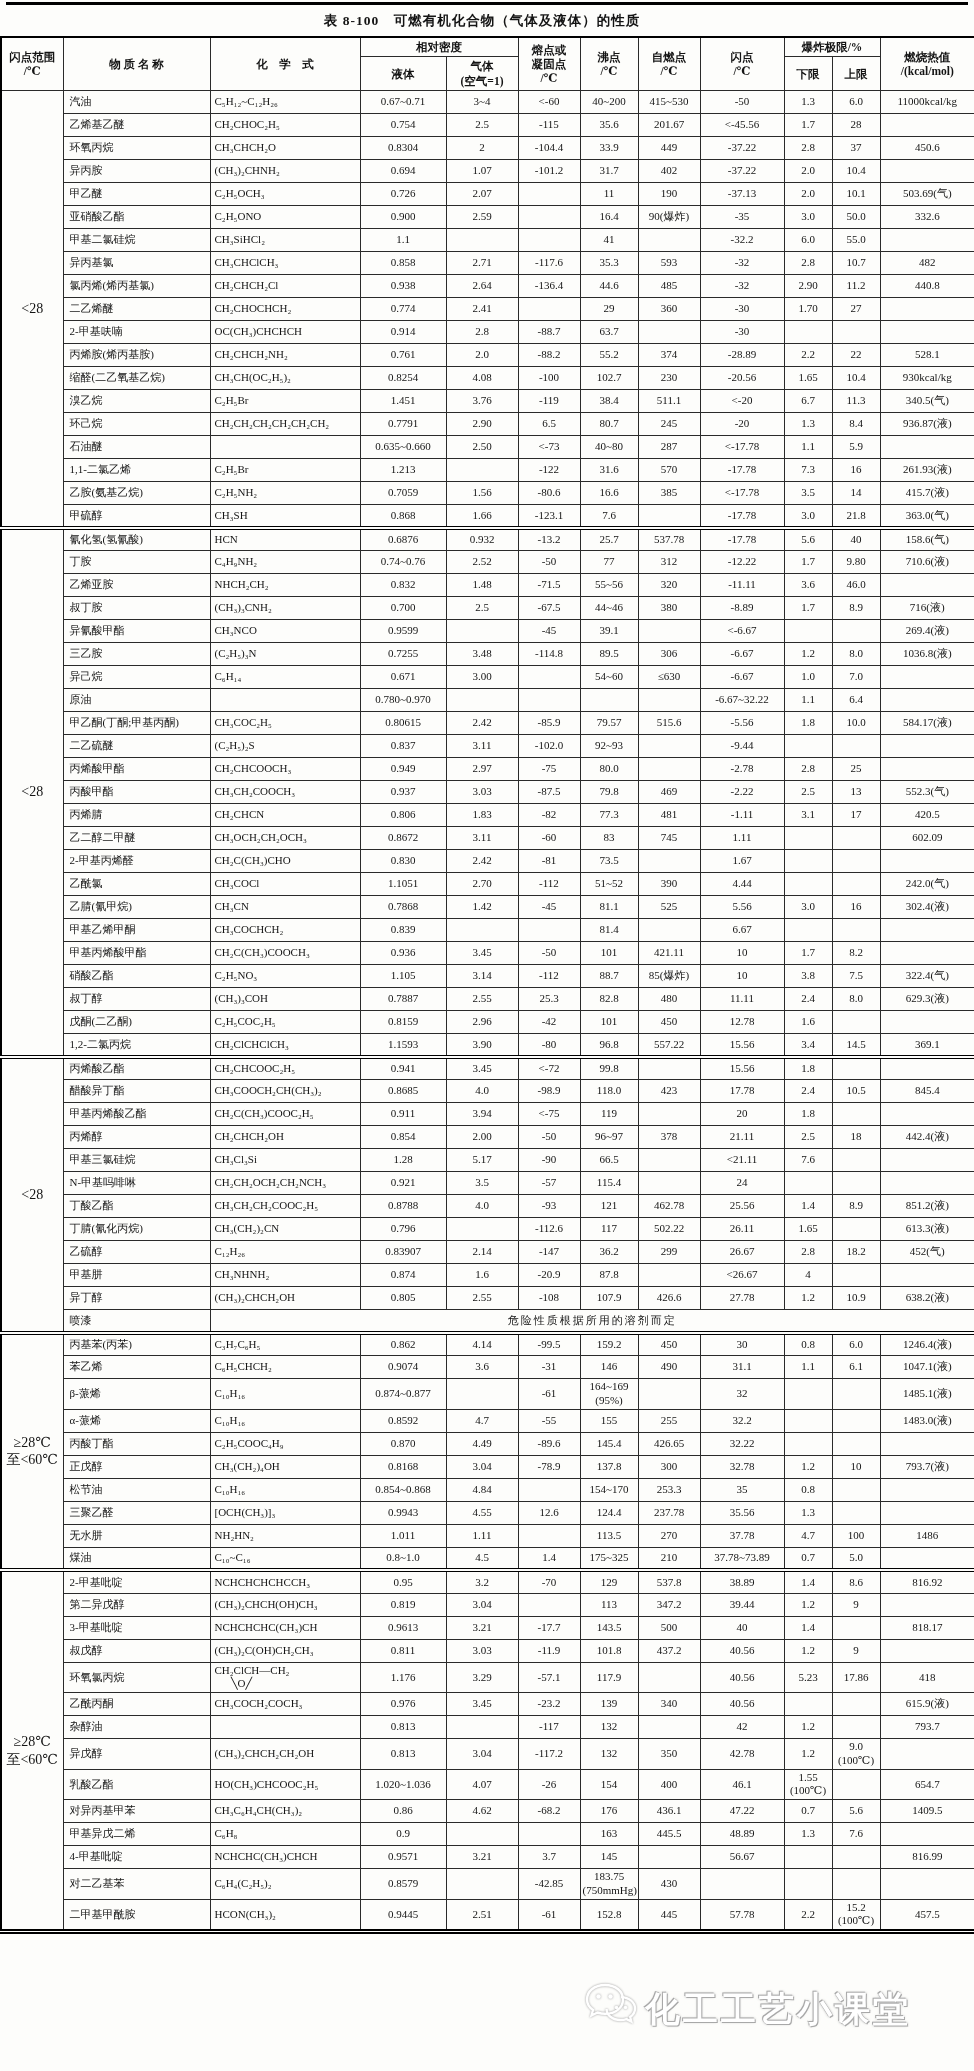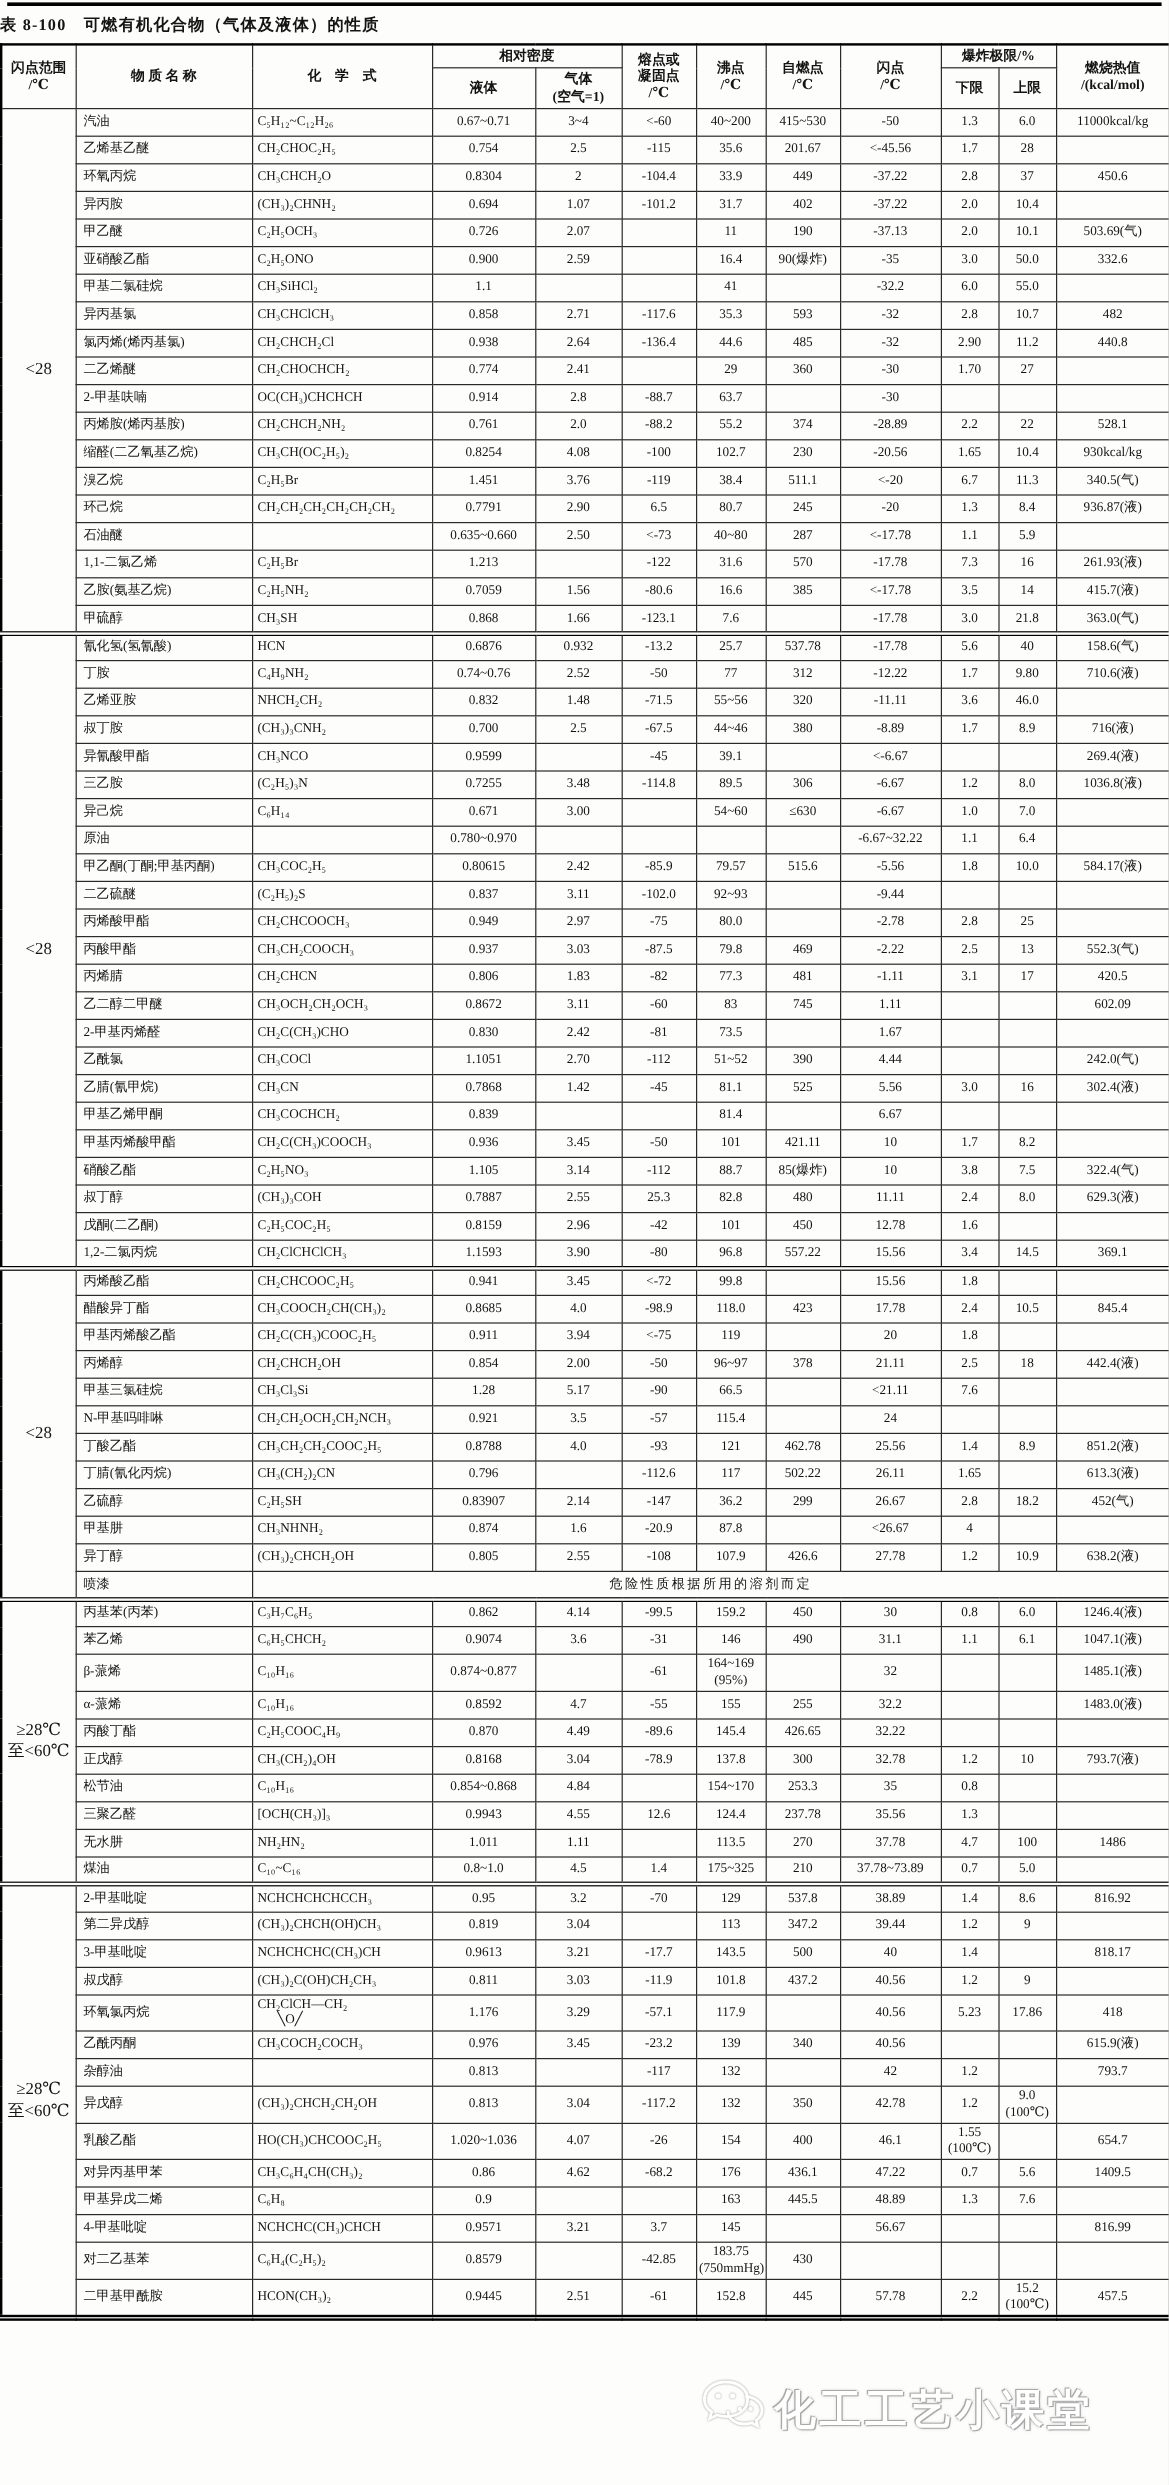--- a/index.html
+++ b/index.html
@@ -8,41 +8,41 @@
     background:#fdfdfb; color:#141414;
     font-family:"Liberation Serif","DejaVu Serif",serif;
     overflow:hidden;
   }
   .heading {
     padding:6px 0 4px 10px; font-size:15px; font-weight:bold; letter-spacing:1px;
   }
   .heading .secno { font-size:17px; margin-right:14px; font-family:"DejaVu Serif",serif; }
   .toprule { border-top:3px solid #000; margin:2px 6px 0 6px; }
   .table-title {
-    text-align:left; font-weight:bold; font-size:13.5px; padding:7px 10px 6px 0; letter-spacing:1px;
+    text-align:center; font-weight:bold; font-size:13.5px; padding:7px 10px 6px 0; letter-spacing:1px;
   }
   table.props {
     border-collapse:collapse; table-layout:fixed; width:960px; margin:0 auto 6px auto;
     border:2px solid #000; border-bottom:5px double #000;
   }
   .props th, .props td {
     border:1px solid #2a2a2a; font-size:11px; line-height:1.25;
     padding:1px 2px; text-align:center; vertical-align:middle;
     white-space:pre-line; overflow:hidden;
   }
   .props th { font-weight:bold; font-size:11.5px; padding:2px 1px; }
   .props tbody tr { height:23px; }
   td.name { text-align:left; padding-left:6px; white-space:nowrap; }
   td.formula { text-align:left; padding-left:4px; }
   td.range { font-size:14px; }
   tr.sec-start td { border-top:4px double #000;margin-left:31px; }
   td.note { letter-spacing:2px; }
   .watermark {
     position:absolute; left:585px; top:1982px; display:flex; align-items:center; gap:8px;
-    color:#ffffff; font-family:Liberation Sans, sans-serif; font-weight:bold;
+    color:#ffffff; font-family:Liberation Mono, monospace; font-weight:bold;
     font-size:35px; letter-spacing:3px; white-space:nowrap;
     text-shadow:0 0 1px #9a9a9a, 0 0 3px #b5b5b5, 1px 1px 0 #a5a5a5, -1px -1px 0 #a5a5a5;
     pointer-events:none;
   }
   .watermark svg { filter:drop-shadow(0 0 1px #9a9a9a); }
 </style>
 </head>
 <body>
 
 <div class="page">
@@ -743,21 +743,21 @@
           <td class="num">-112.6</td>
           <td class="num">117</td>
           <td class="num">502.22</td>
           <td class="num">26.11</td>
           <td class="num">1.65</td>
           <td class="num"></td>
           <td class="num">613.3(液)</td>
         </tr>
         <tr>
           <td class="name">乙硫醇</td>
-          <td class="formula">C₂H₅SH</td>
+          <td class="formula">C₁₂H₂₆</td>
           <td class="num">0.83907</td>
           <td class="num">2.14</td>
           <td class="num">-147</td>
           <td class="num">36.2</td>
           <td class="num">299</td>
           <td class="num">26.67</td>
           <td class="num">2.8</td>
           <td class="num">18.2</td>
           <td class="num">452(气)</td>
         </tr>

